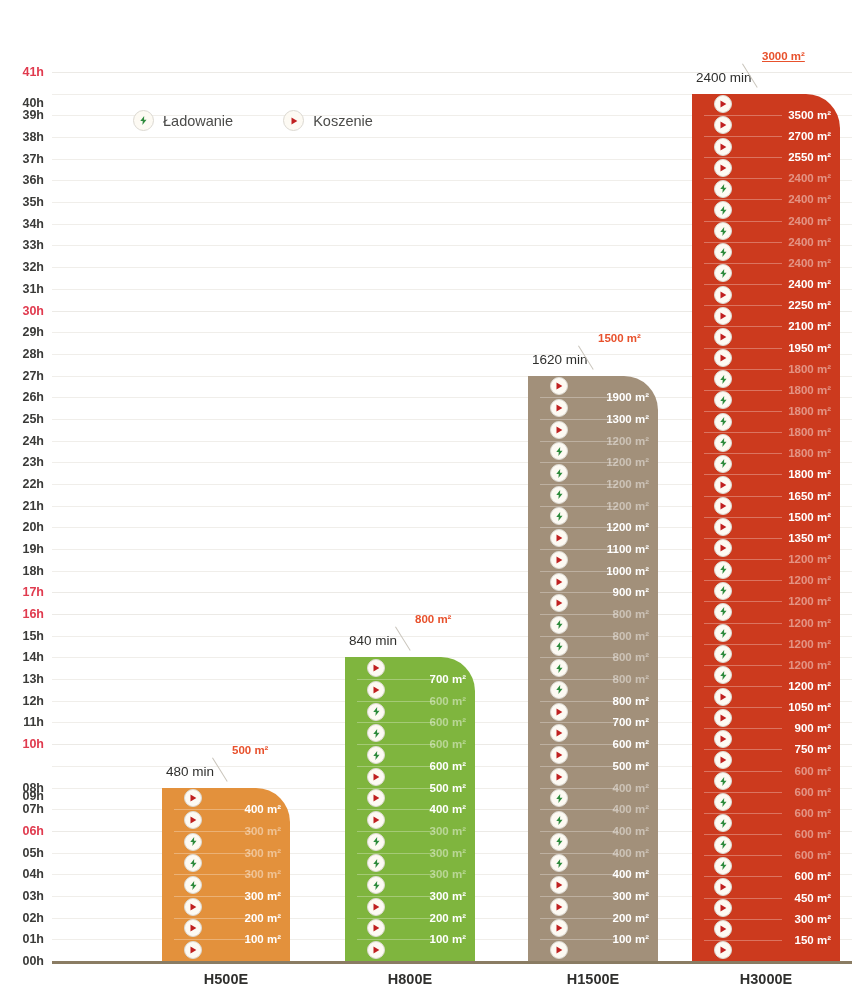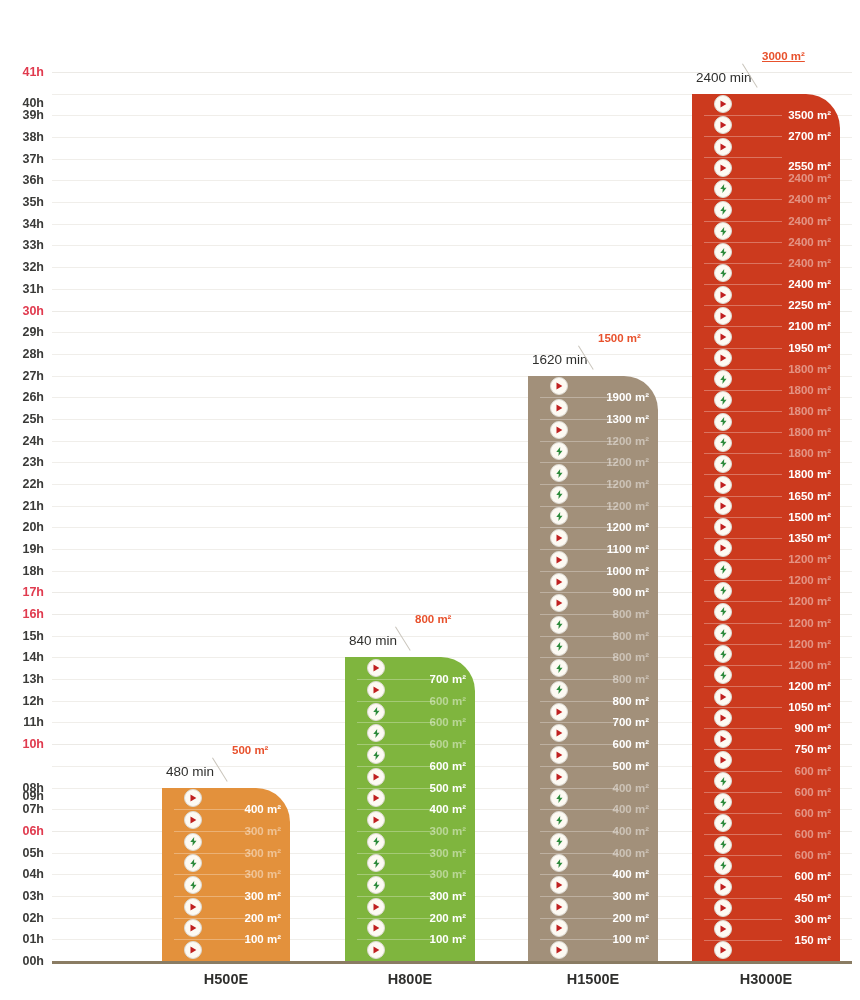--- a/index.html
+++ b/index.html
@@ -202,20 +202,38 @@
       <div class="gridline major" style="top: 758.902px;"></div>
       <div class="gridline" style="top: 780.585px;"></div>
       <div class="gridline" style="top: 802.268px;"></div>
       <div class="gridline" style="top: 823.951px;"></div>
       <div class="gridline" style="top: 845.634px;"></div>
       <div class="gridline" style="top: 867.317px;"></div>
       <div class="gridline" style="top: 889px;"></div>
     </div>
   <div id="baseline"></div>
 
+  <div id="legend">
+      <div class="legend-item">
+        <span class="bubble" style="width: 21px; height: 21px;">
+          <svg width="11" height="11" viewBox="0 0 24 24" aria-hidden="true">
+            <path d="M13.5 2 5 13.2h5.4L9.6 22 18.6 10.2h-5.5z" fill="#2e8b3d"></path>
+          </svg>
+        </span>
+        <span class="legend-label">Ładowanie</span>
+      </div>
+      <div class="legend-item">
+        <span class="bubble" style="width: 21px; height: 21px;">
+          <svg width="10" height="10" viewBox="0 0 24 24" aria-hidden="true">
+            <path d="M6 3.5 20 12 6 20.5z" fill="#c02020"></path>
+          </svg>
+        </span>
+        <span class="legend-label">Koszenie</span>
+      </div>
+    </div>
 
 <div class="bar-group" style="left: 162px; top: 787.537px; width: 128px; height: 173.463px;">
       <div class="bar" style="height: 173.463px; background: rgb(227, 145, 60);">
         <div class="row-icon" style="top: 10.8415px;">
           <span class="bubble" style="width: 18px; height: 18px;">
             <svg width="10" height="10" viewBox="0 0 24 24" aria-hidden="true">
               <path d="M6 3.5 20 12 6 20.5z" fill="#c02020"></path>
             </svg>
           </span>
         </div>
@@ -690,21 +708,21 @@
         <div class="row-line" style="top: 42.3081px;"></div>
         <div class="row-area" style="top: 42.3081px;">2700 m²</div>
         <div class="row-icon" style="top: 52.8852px;">
           <span class="bubble" style="width: 18px; height: 18px;">
             <svg width="10" height="10" viewBox="0 0 24 24" aria-hidden="true">
               <path d="M6 3.5 20 12 6 20.5z" fill="#c02020"></path>
             </svg>
           </span>
         </div>
         <div class="row-line" style="top: 63.4622px;"></div>
-        <div class="row-area" style="top: 63.4622px; margin-top: 9px;">2550 m²</div>
+        <div class="row-area" style="top: 63.4622px;">2550 m²</div>
         <div class="row-icon" style="top: 74.0393px;">
           <span class="bubble" style="width: 18px; height: 18px;">
             <svg width="10" height="10" viewBox="0 0 24 24" aria-hidden="true">
               <path d="M6 3.5 20 12 6 20.5z" fill="#c02020"></path>
             </svg>
           </span>
         </div>
         <div class="row-line" style="top: 84.6163px;"></div>
         <div class="row-area dim" style="top: 84.6163px;">2400 m²</div>
         <div class="row-icon" style="top: 95.1933px;">

